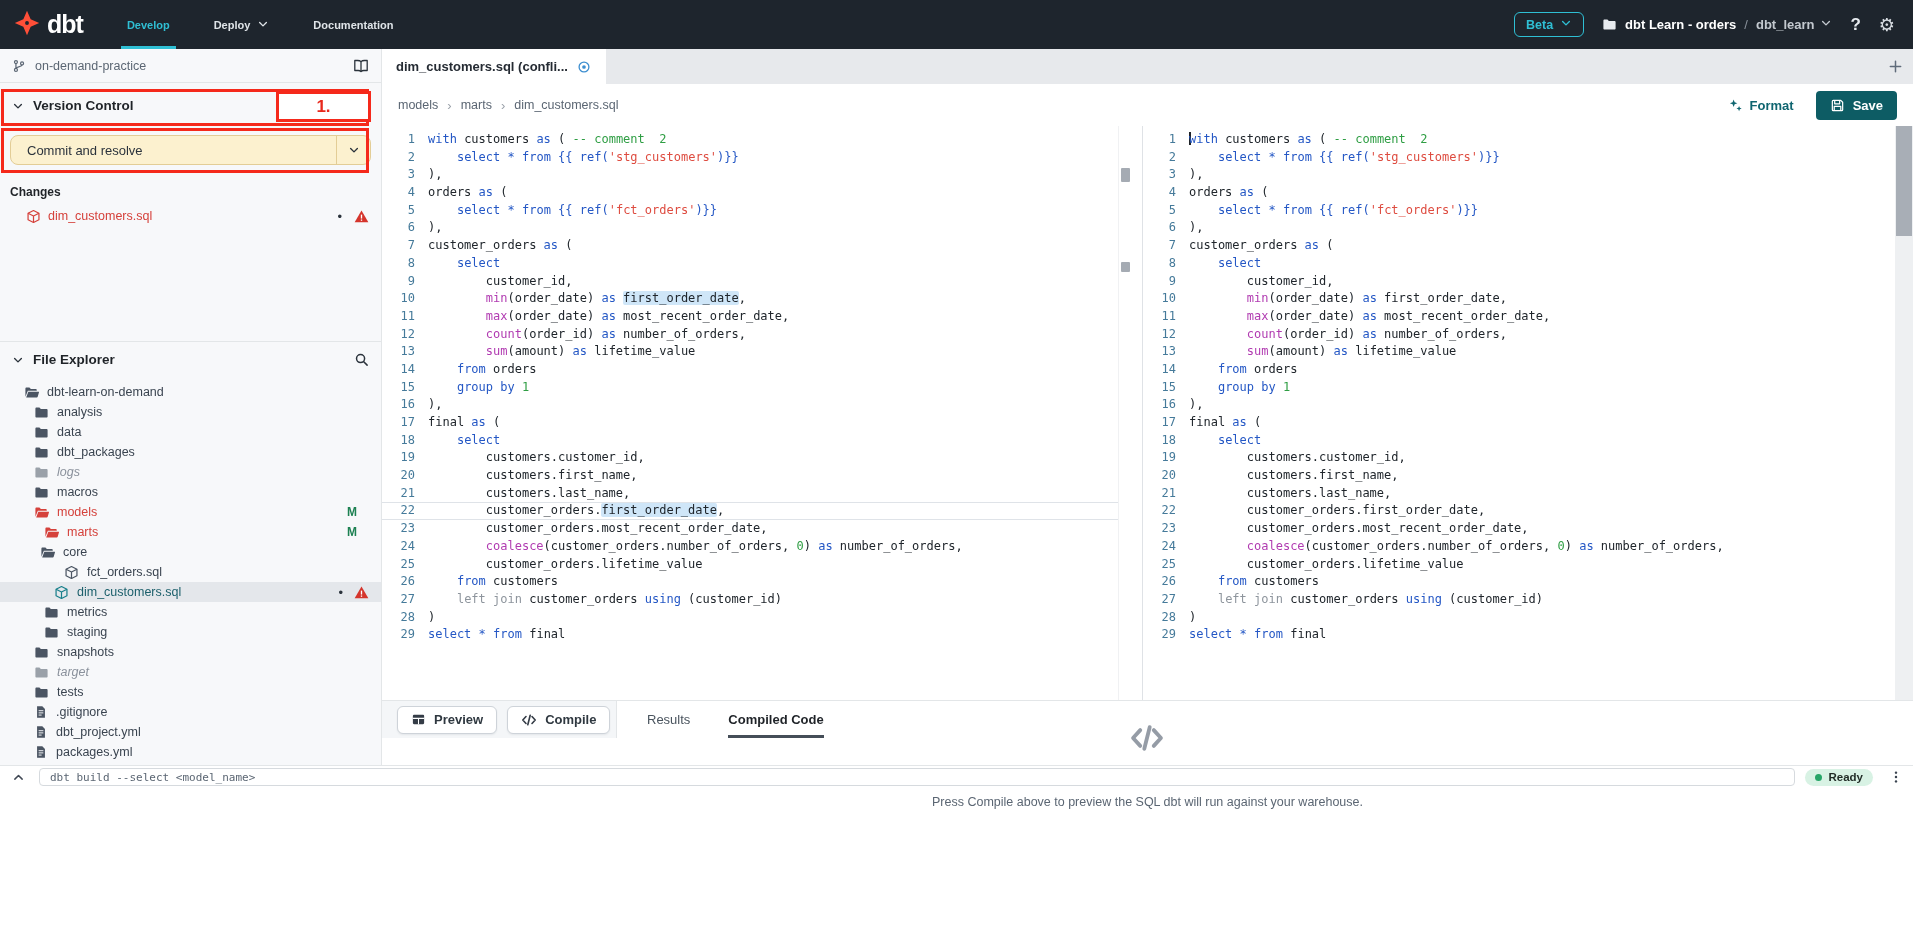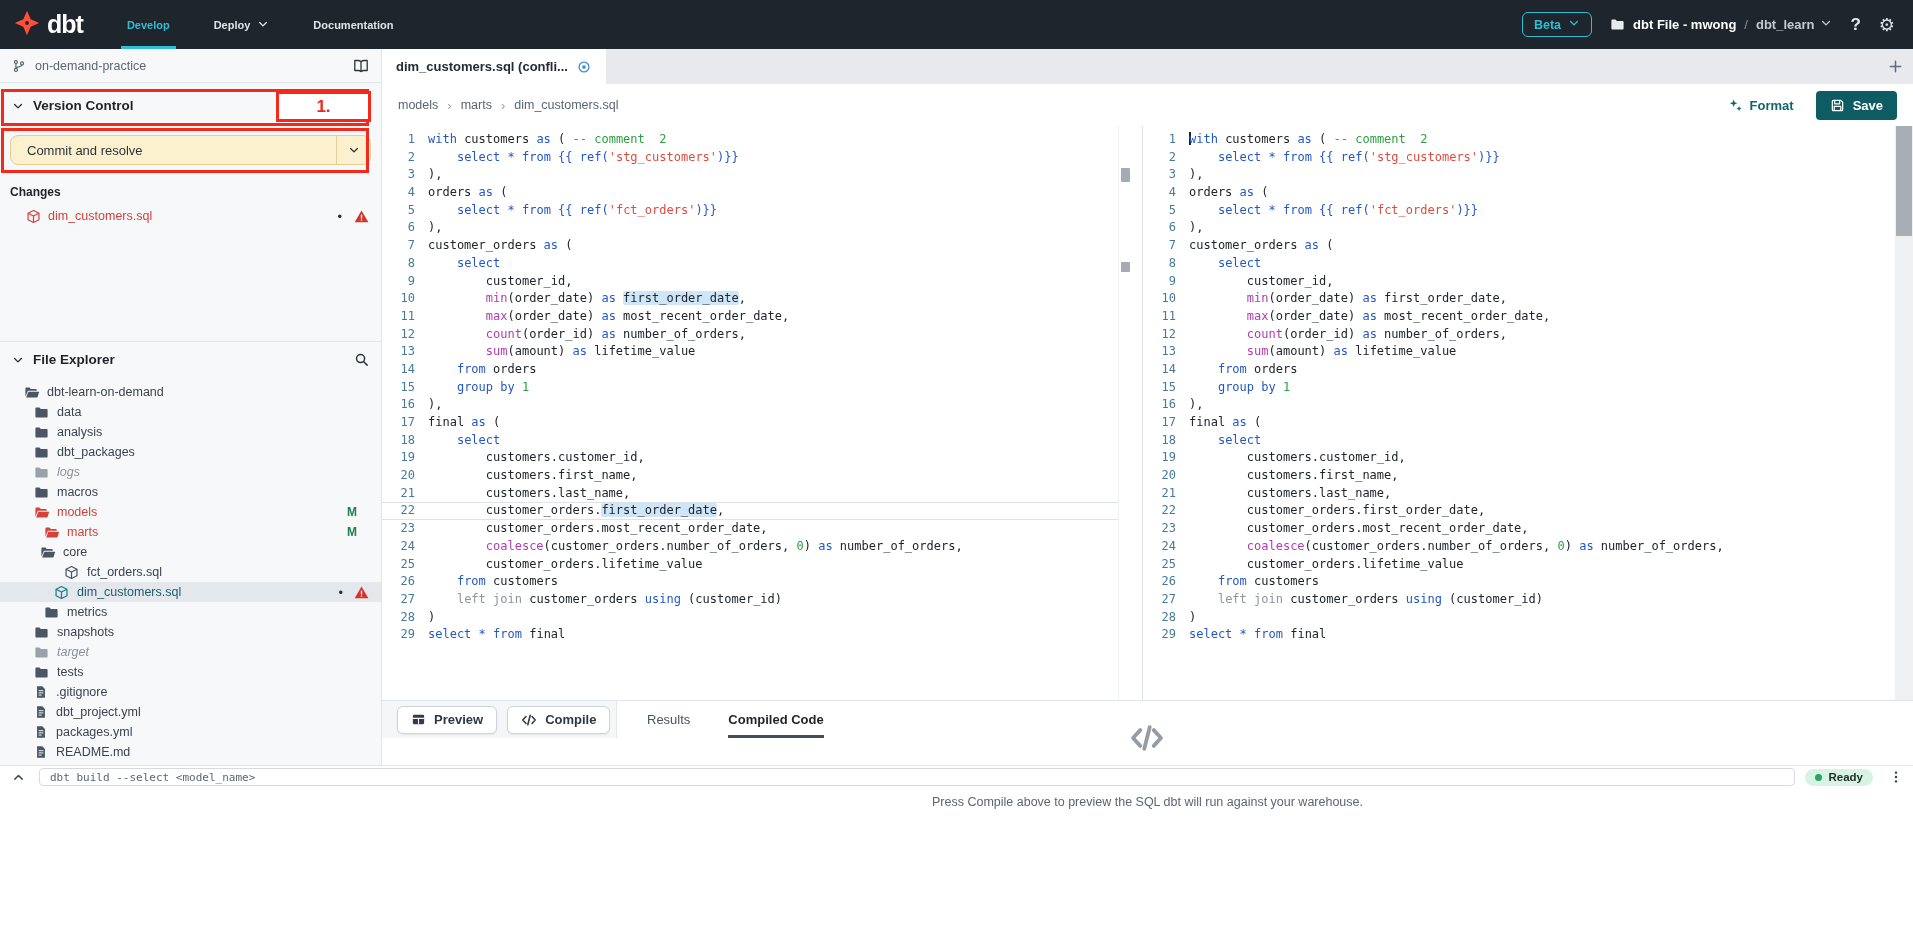--- a/index.html
+++ b/index.html
@@ -161,21 +161,21 @@
         <span><svg viewBox="0 0 16 16" width="12" height="12">
               <path d="M3.5 6l4.5 4.5L12.5 6" fill="none" stroke="currentColor" stroke-width="1.8" stroke-linecap="round" stroke-linejoin="round"></path>
             </svg></span>
       </div>
       <div class="acct">
         <span style="color:#e7ebef;display:flex">
             <svg viewBox="0 0 16 16" width="15" height="15">
               <path fill="currentColor" d="M1.5 3.8c0-.6.5-1.1 1.1-1.1h3.2l1.5 1.5h6.1c.6 0 1.1.5 1.1 1.1v6.9c0 .6-.5 1.1-1.1 1.1H2.6c-.6 0-1.1-.5-1.1-1.1V3.8z"></path>
             </svg>
           </span>
-        <span class="acct-name">dbt File - mwong</span>
+        <span class="acct-name">dbt Learn - orders</span>
         <span class="acct-sep">/</span>
         <span class="acct-proj">
             <span>dbt_learn</span>
             <span><svg viewBox="0 0 16 16" width="12" height="12">
                 <path d="M3.5 6l4.5 4.5L12.5 6" fill="none" stroke="currentColor" stroke-width="1.8" stroke-linecap="round" stroke-linejoin="round"></path>
               </svg></span>
           </span>
       </div>
       <span class="help-q">?</span>
       <span class="gear">⚙</span>
@@ -273,30 +273,30 @@
             </span>
             <span class="tlabel">dbt-learn-on-demand</span>
             <span class="tgrow"></span>
           </div>
           <div class="tree-row" style="padding-left: 34px;">
             <span class="ticon">
               <svg viewBox="0 0 16 16" width="15" height="15">
                 <path fill="currentColor" d="M1.5 3.8c0-.6.5-1.1 1.1-1.1h3.2l1.5 1.5h6.1c.6 0 1.1.5 1.1 1.1v6.9c0 .6-.5 1.1-1.1 1.1H2.6c-.6 0-1.1-.5-1.1-1.1V3.8z"></path>
               </svg>
             </span>
+            <span class="tlabel">analysis</span>
+            <span class="tgrow"></span>
+          </div>
+          <div class="tree-row" style="padding-left: 34px;">
+            <span class="ticon">
+              <svg viewBox="0 0 16 16" width="15" height="15">
+                <path fill="currentColor" d="M1.5 3.8c0-.6.5-1.1 1.1-1.1h3.2l1.5 1.5h6.1c.6 0 1.1.5 1.1 1.1v6.9c0 .6-.5 1.1-1.1 1.1H2.6c-.6 0-1.1-.5-1.1-1.1V3.8z"></path>
+              </svg>
+            </span>
             <span class="tlabel">data</span>
-            <span class="tgrow"></span>
-          </div>
-          <div class="tree-row" style="padding-left: 34px;">
-            <span class="ticon">
-              <svg viewBox="0 0 16 16" width="15" height="15">
-                <path fill="currentColor" d="M1.5 3.8c0-.6.5-1.1 1.1-1.1h3.2l1.5 1.5h6.1c.6 0 1.1.5 1.1 1.1v6.9c0 .6-.5 1.1-1.1 1.1H2.6c-.6 0-1.1-.5-1.1-1.1V3.8z"></path>
-              </svg>
-            </span>
-            <span class="tlabel">analysis</span>
             <span class="tgrow"></span>
           </div>
           <div class="tree-row" style="padding-left: 34px;">
             <span class="ticon">
               <svg viewBox="0 0 16 16" width="15" height="15">
                 <path fill="currentColor" d="M1.5 3.8c0-.6.5-1.1 1.1-1.1h3.2l1.5 1.5h6.1c.6 0 1.1.5 1.1 1.1v6.9c0 .6-.5 1.1-1.1 1.1H2.6c-.6 0-1.1-.5-1.1-1.1V3.8z"></path>
               </svg>
             </span>
             <span class="tlabel">dbt_packages</span>
             <span class="tgrow"></span>
@@ -381,20 +381,29 @@
               </span>
             </span>
           </div>
           <div class="tree-row" style="padding-left: 44px;">
             <span class="ticon">
               <svg viewBox="0 0 16 16" width="15" height="15">
                 <path fill="currentColor" d="M1.5 3.8c0-.6.5-1.1 1.1-1.1h3.2l1.5 1.5h6.1c.6 0 1.1.5 1.1 1.1v6.9c0 .6-.5 1.1-1.1 1.1H2.6c-.6 0-1.1-.5-1.1-1.1V3.8z"></path>
               </svg>
             </span>
             <span class="tlabel">metrics</span>
+            <span class="tgrow"></span>
+          </div>
+          <div class="tree-row" style="padding-left: 44px;">
+            <span class="ticon">
+              <svg viewBox="0 0 16 16" width="15" height="15">
+                <path fill="currentColor" d="M1.5 3.8c0-.6.5-1.1 1.1-1.1h3.2l1.5 1.5h6.1c.6 0 1.1.5 1.1 1.1v6.9c0 .6-.5 1.1-1.1 1.1H2.6c-.6 0-1.1-.5-1.1-1.1V3.8z"></path>
+              </svg>
+            </span>
+            <span class="tlabel">staging</span>
             <span class="tgrow"></span>
           </div>
           <div class="tree-row" style="padding-left: 34px;">
             <span class="ticon">
               <svg viewBox="0 0 16 16" width="15" height="15">
                 <path fill="currentColor" d="M1.5 3.8c0-.6.5-1.1 1.1-1.1h3.2l1.5 1.5h6.1c.6 0 1.1.5 1.1 1.1v6.9c0 .6-.5 1.1-1.1 1.1H2.6c-.6 0-1.1-.5-1.1-1.1V3.8z"></path>
               </svg>
             </span>
             <span class="tlabel">snapshots</span>
             <span class="tgrow"></span>

